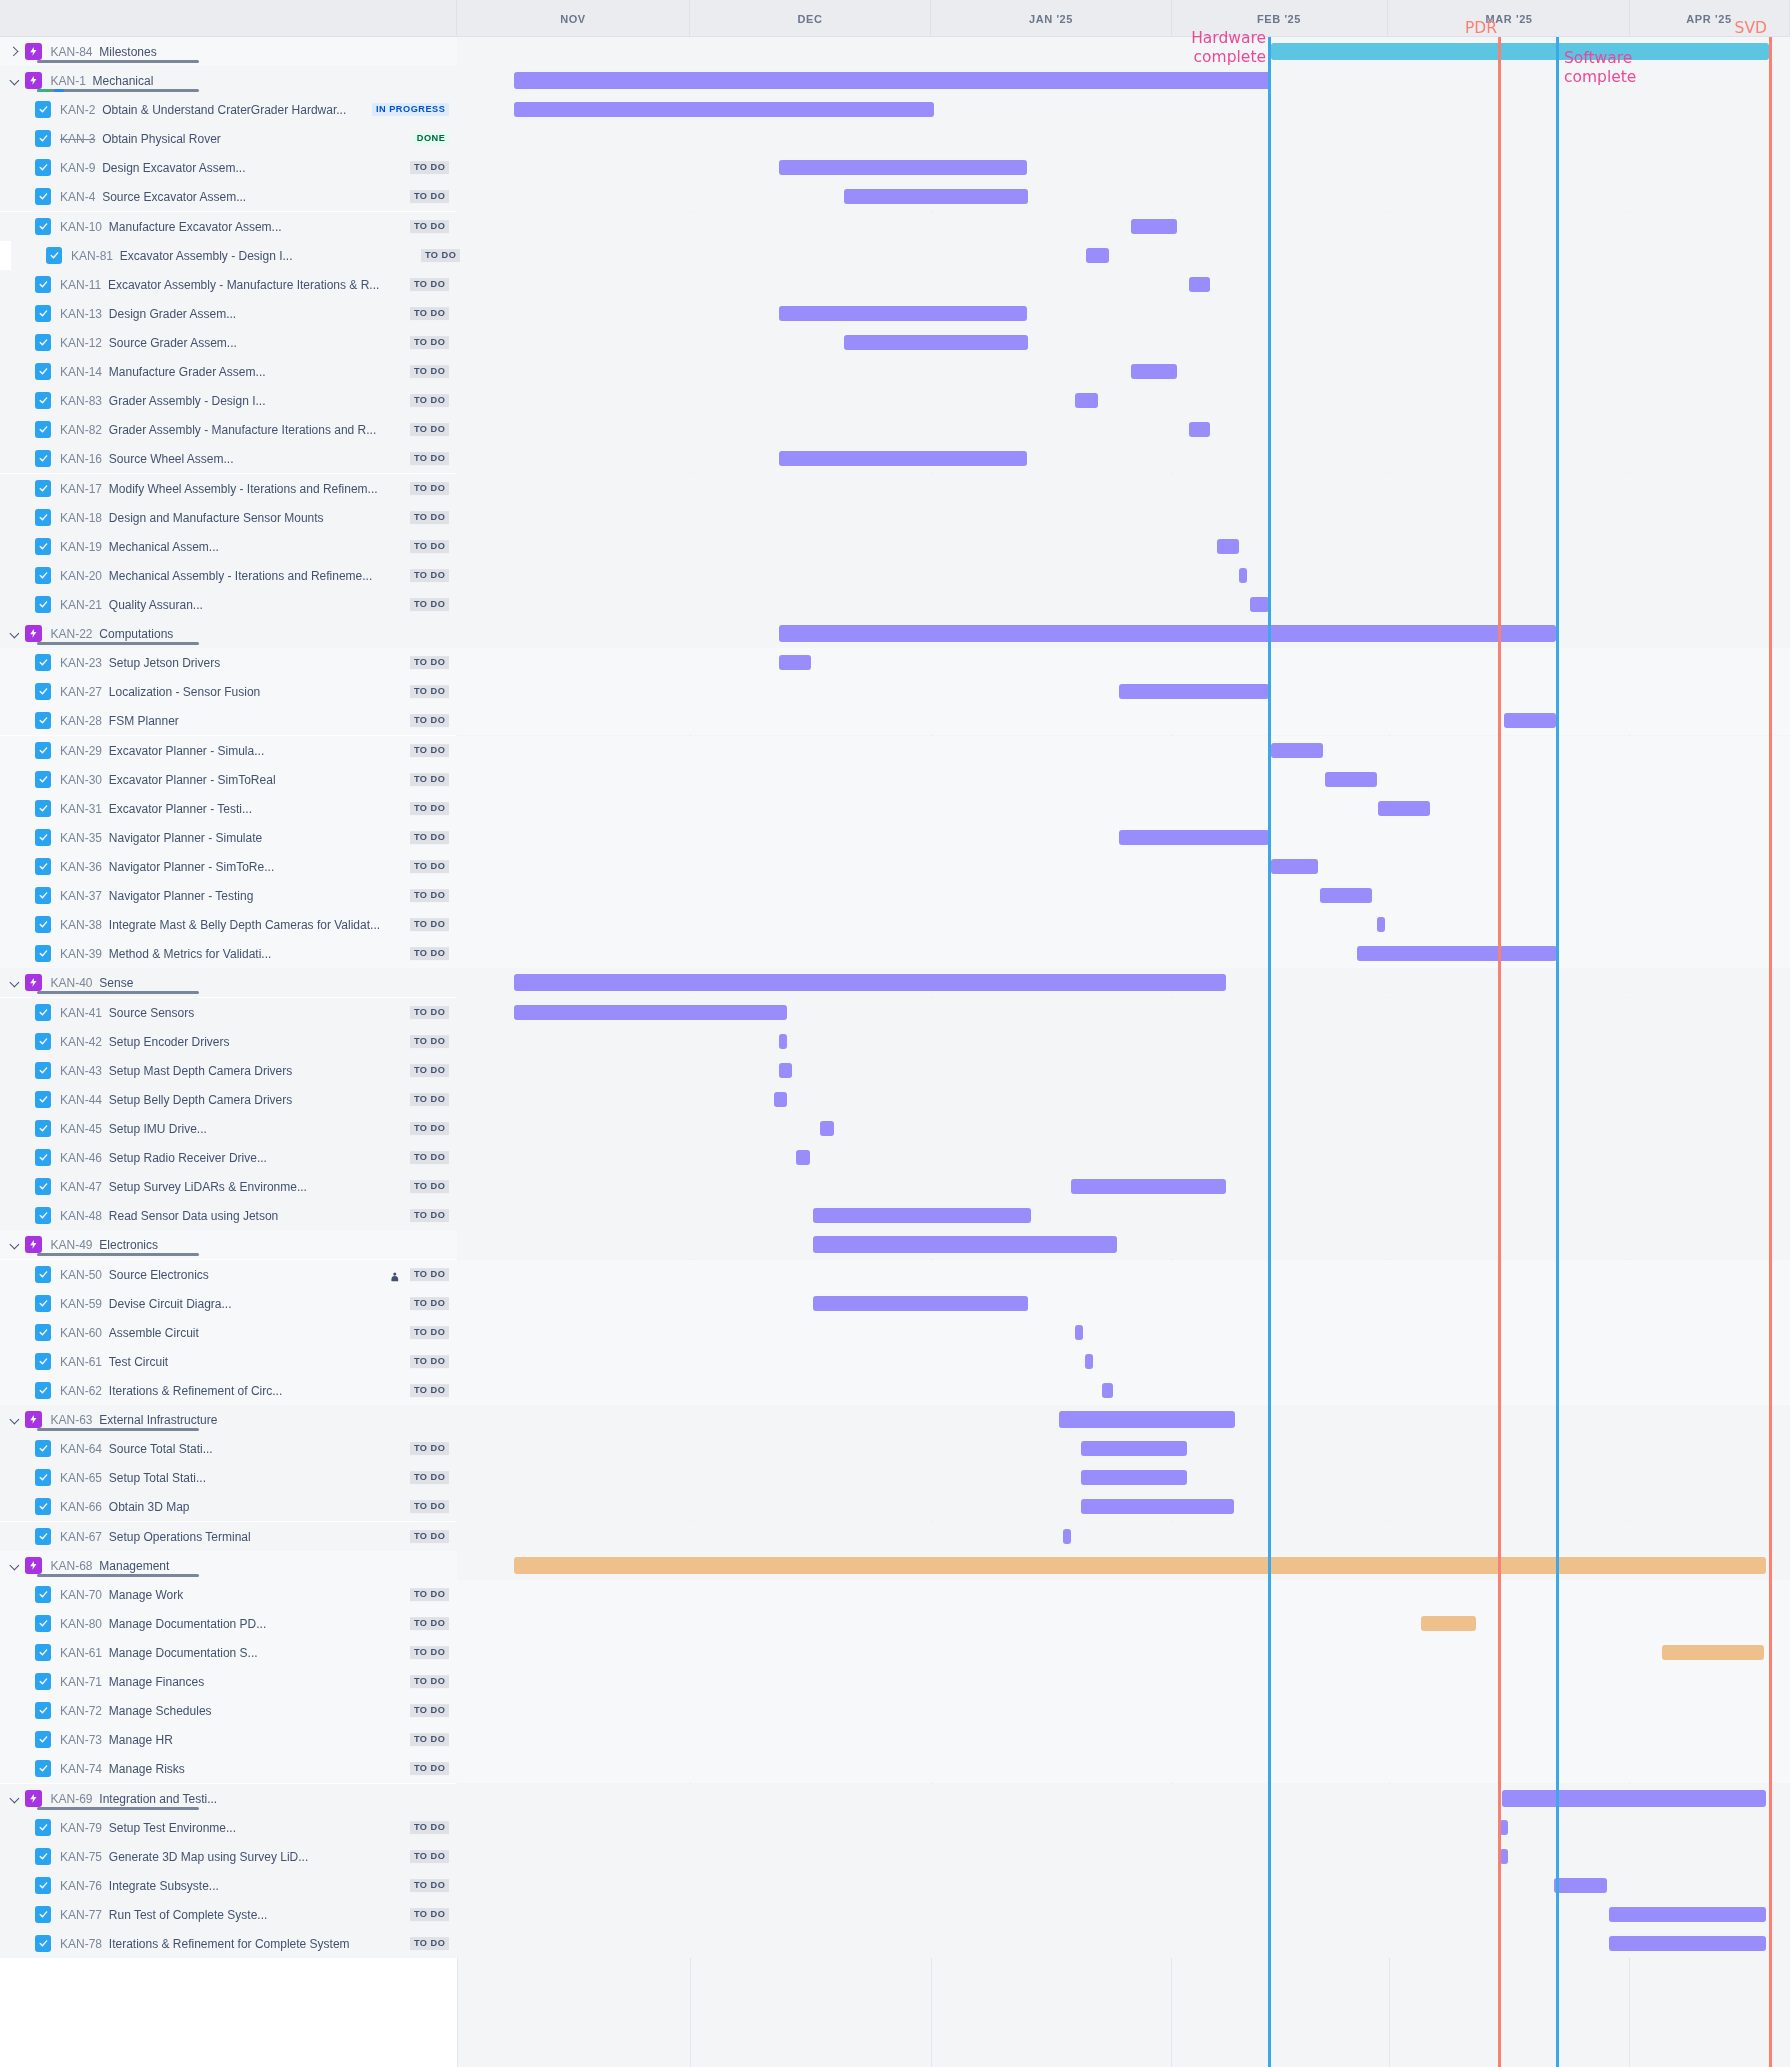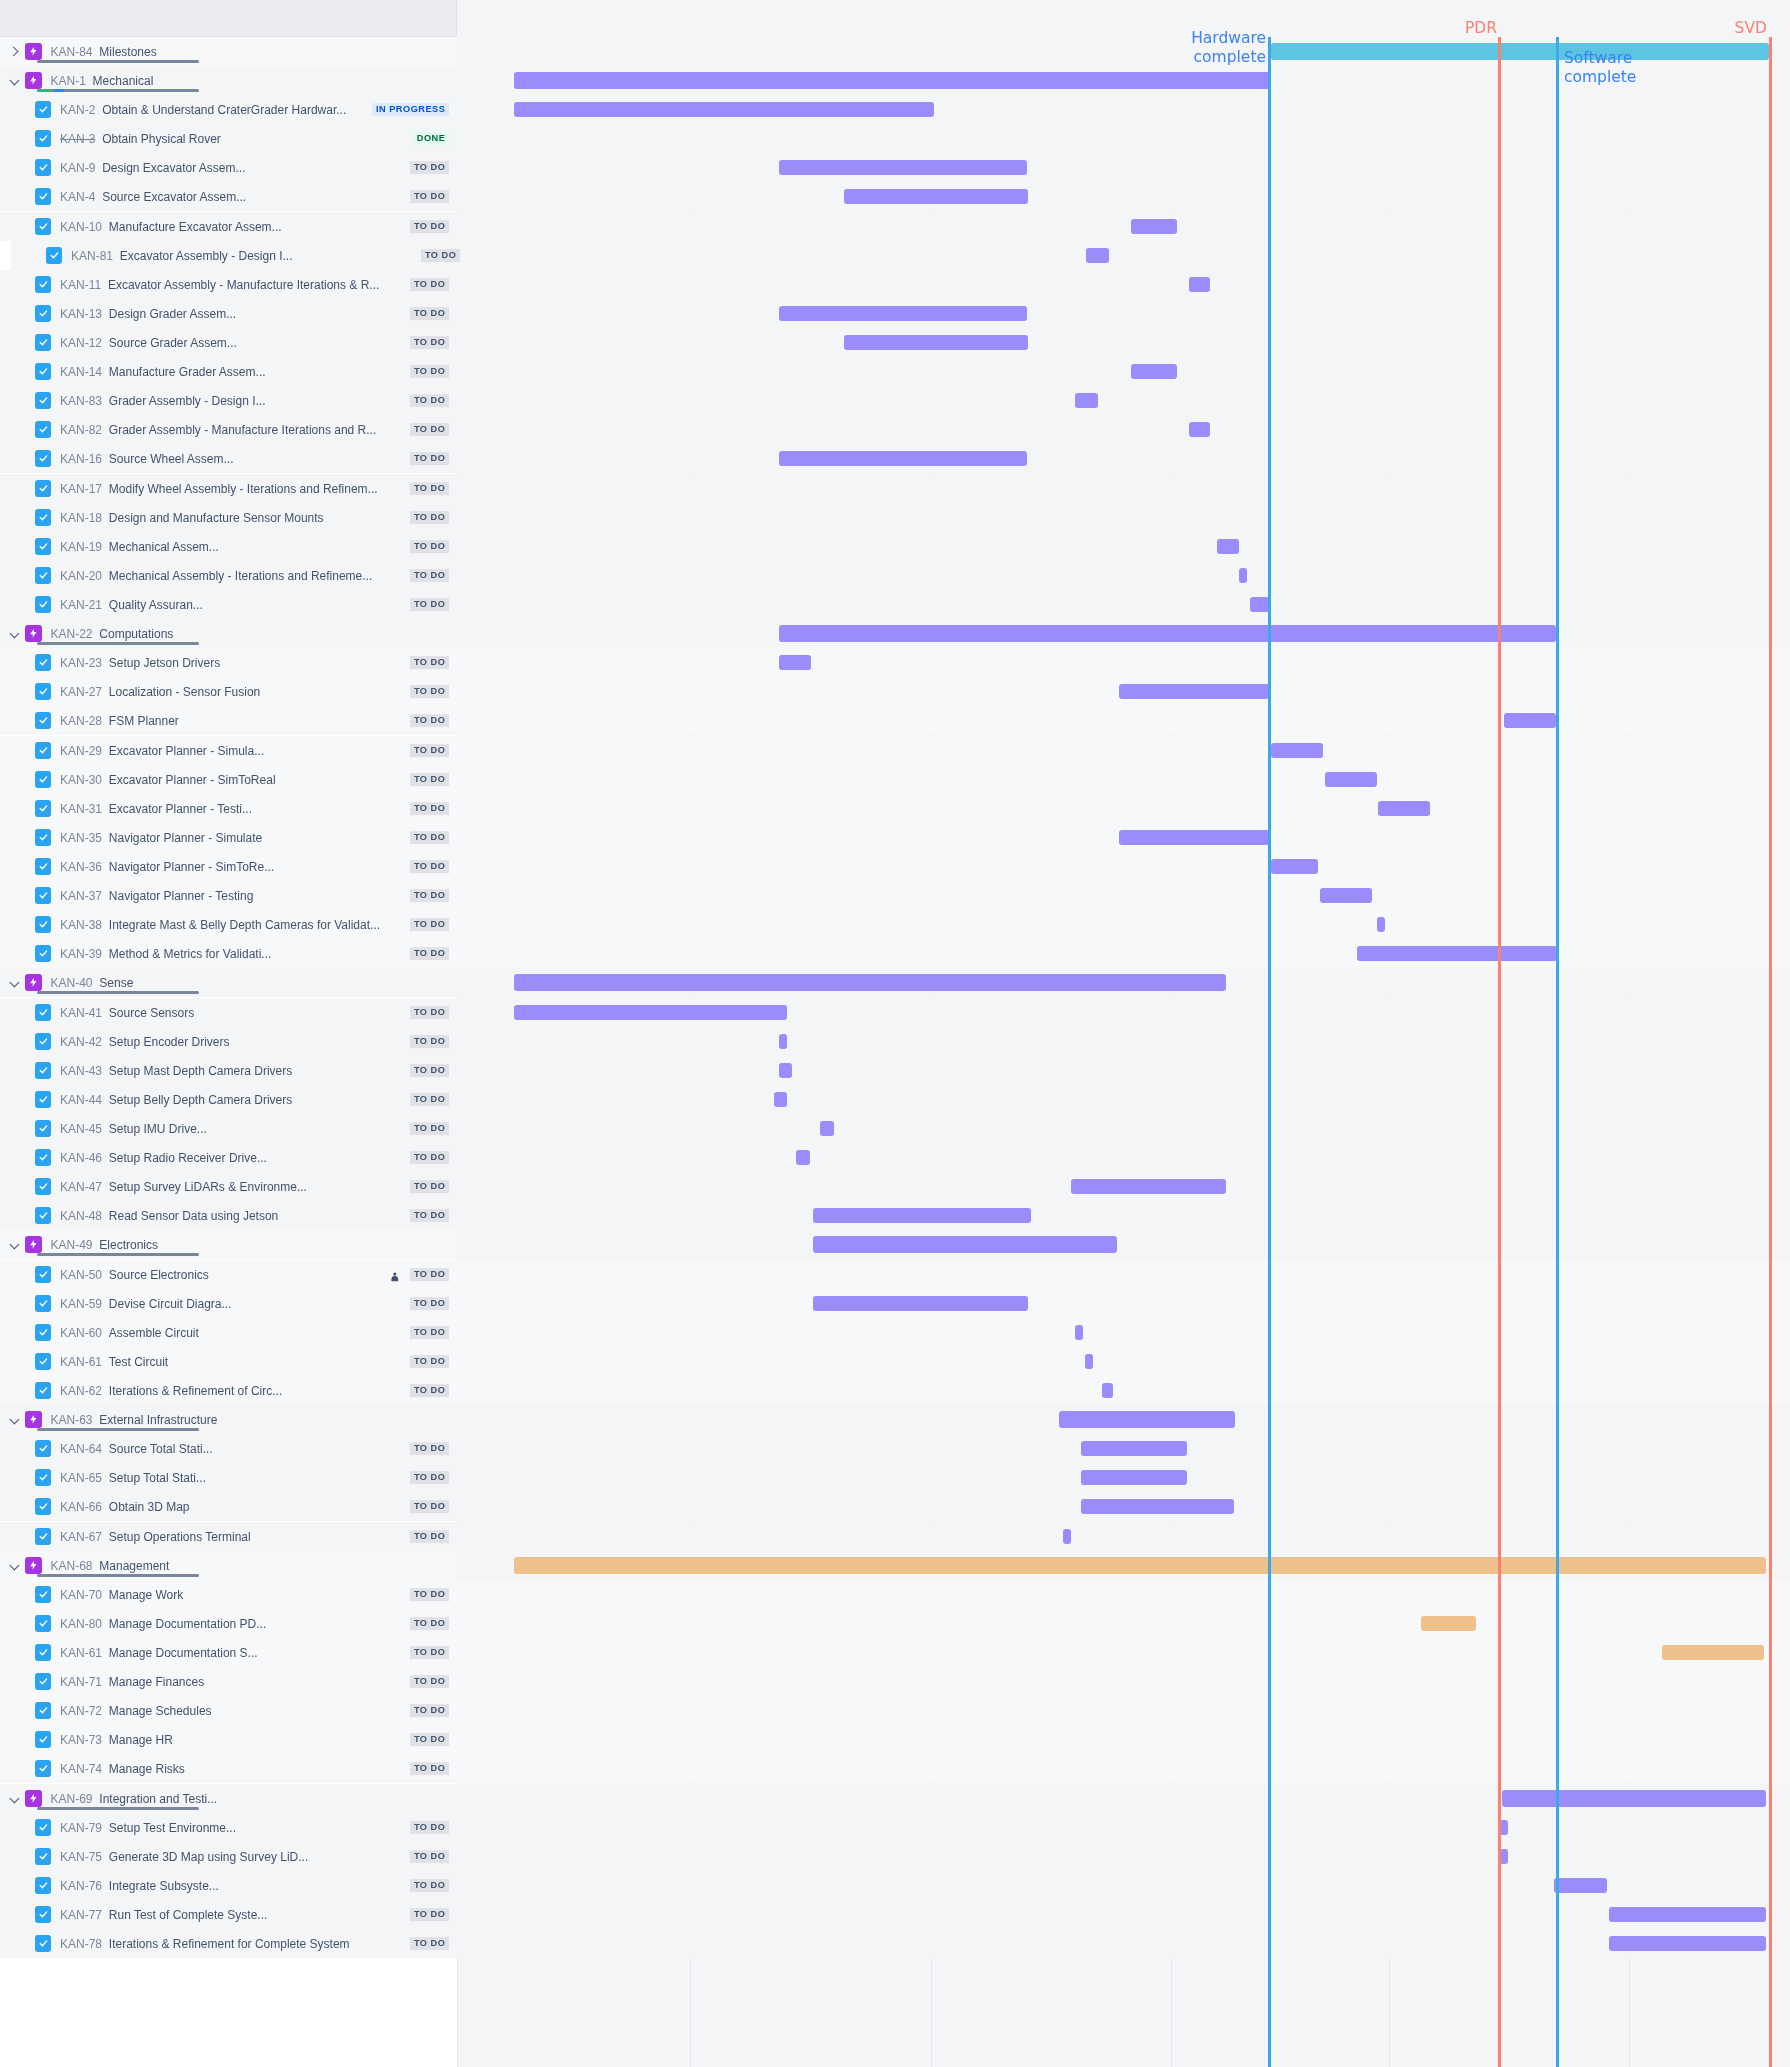--- a/index.html
+++ b/index.html
@@ -149,21 +149,21 @@
   }
   .vline.blue { background: #3ba9e8; }
   .vline.red  { background: #fa8072; }
 
   .vlabel {
     position: absolute; z-index: 9;
     font-family: "DejaVu Sans", sans-serif;
     font-size: 15.5px; line-height: 19.4px;
     white-space: pre-line;
   }
-  .vlabel.blue { color: #3b82f6; }
+  .vlabel.blue { color: #ec4899; }
   .vlabel.red  { color: #fa8072; }
   .vlabel.rt   { text-align: right; }
 </style>
 </head>
 <body>
 
 <div id="app">
 
   <div class="right-pane">
     <div id="gridlines">
@@ -1038,20 +1038,30 @@
           <span class="key">KAN-78</span>
           <span class="summary">Iterations &amp; Refinement for Complete System</span>
           <span class="status todo">TO DO</span>
         </div>
         <div class="bar purple" style="left: 1609px; width: 157px;"></div>
       </div>
     </div>
 
   <div class="left-hdr"></div>
 
+  <div class="hdr">
+    <div id="months-host">
+        <div class="month-cell" style="left: 457px; width: 233px;">NOV</div>
+        <div class="month-cell" style="left: 690px; width: 241px;">DEC</div>
+        <div class="month-cell" style="left: 931px; width: 241px;">JAN '25</div>
+        <div class="month-cell" style="left: 1171px; width: 217px;">FEB '25</div>
+        <div class="month-cell" style="left: 1389px; width: 241px;">MAR '25</div>
+        <div class="month-cell" style="left: 1629px; width: 161px;">APR '25</div>
+      </div>
+  </div>
 
   <div id="markers-host">
       <div class="vline blue" style="left: 1268px; top: 37px; height: 2031px;"></div>
       <div class="vlabel blue rt" style="left: 1178px; top: 29px; width: 88px;">Hardware
 complete</div>
       <div class="vline red" style="left: 1498px; top: 37px; height: 2031px;"></div>
       <div class="vlabel red rt" style="left: 1425px; top: 19.4px; width: 72px;">PDR</div>
       <div class="vline blue" style="left: 1556px; top: 37px; height: 2031px;"></div>
       <div class="vlabel blue" style="left: 1564px; top: 49px;">Software
 complete</div>

